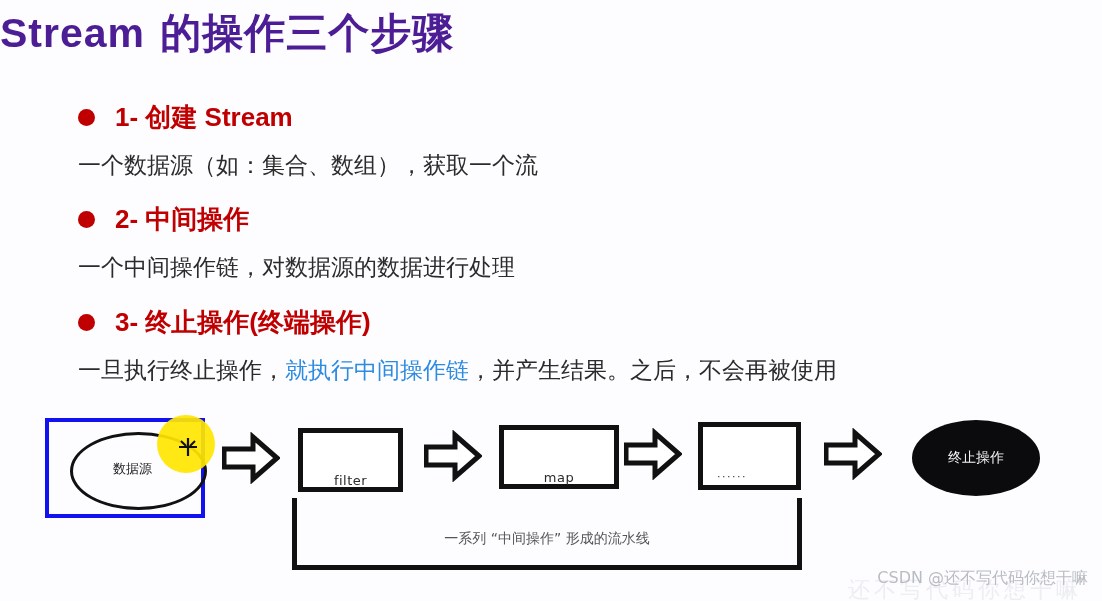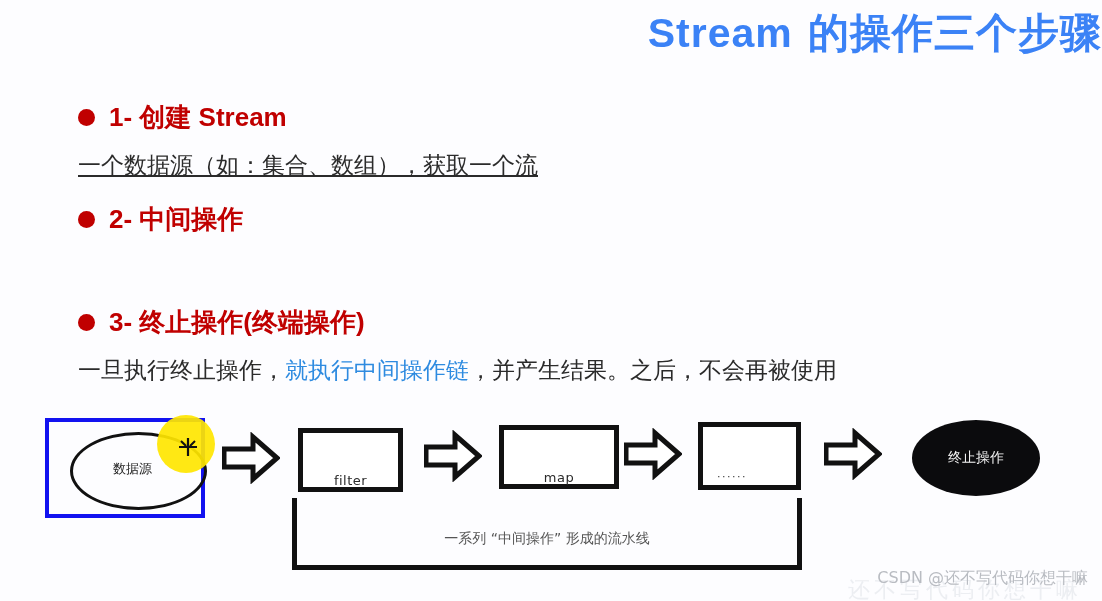--- a/index.html
+++ b/index.html
@@ -15,37 +15,37 @@
     overflow: hidden;
     font-family: "Liberation Sans", "DejaVu Sans", sans-serif;
   }
 
   
   #title {
     position: absolute;
     top: 6px;
     left: 0;
     width: 1102px;
-    text-align: right;
+    text-align: left;
     font-size: 41px;
     font-weight: bold;
-    color: #3b82f6;
+    color: #4c1d95;
     letter-spacing: 1px;
     white-space: nowrap;
   }
   #title .latin { font-family: "Liberation Sans", sans-serif; }
   #title .cjk   { font-family: "DejaVu Sans", sans-serif; font-weight: 600; }
 
   
   .bullet-row {
     position: absolute;
     left: 78px;
     display: flex;
     align-items: center;
-    gap: 14px;
+    gap: 20px;
   }
   .bullet-dot {
     width: 17px;
     height: 17px;
     border-radius: 50%;
     background: #c00000;
     flex: 0 0 auto;
   }
   .bullet-head {
     font-size: 26px;
@@ -57,21 +57,21 @@
     position: absolute;
     left: 78px;
     font-size: 23px;
     color: #2b2b2b;
     white-space: nowrap;
     font-family: "DejaVu Sans", sans-serif;
   }
   .hl-blue { color: #2e8be0; }
 
   #b1 { top: 100px; }
-  #t1 { top: 150px; text-decoration: underline; }
+  #t1 { top: 150px; }
   #b2 { top: 202px; }
   #t2 { top: 252px; }
   #b3 { top: 305px; }
   #t3 { top: 355px; }
 
   
   #diagram { position: absolute; left: 0; top: 0; width: 1102px; height: 601px; }
 
   .src-frame {
     position: absolute;
@@ -203,20 +203,23 @@
     <div class="bullet-head">1- 创建 Stream</div>
   </div>
   <div class="body-line" id="t1">
     <span>一个数据源（如：集合、数组），获取一个流</span>
   </div>
 
   <div class="bullet-row" id="b2">
     <div class="bullet-dot"></div>
     <div class="bullet-head">2- 中间操作</div>
   </div>
+  <div class="body-line" id="t2">
+    <span>一个中间操作链，对数据源的数据进行处理</span>
+  </div>
 
   <div class="bullet-row" id="b3">
     <div class="bullet-dot"></div>
     <div class="bullet-head">3- 终止操作(终端操作)</div>
   </div>
   <div class="body-line" id="t3">
     <span>一旦执行终止操作，</span><span class="hl-blue">就执行中间操作链</span><span>，并产生结果。之后，不会再被使用</span>
   </div>
 
   <div id="diagram">

